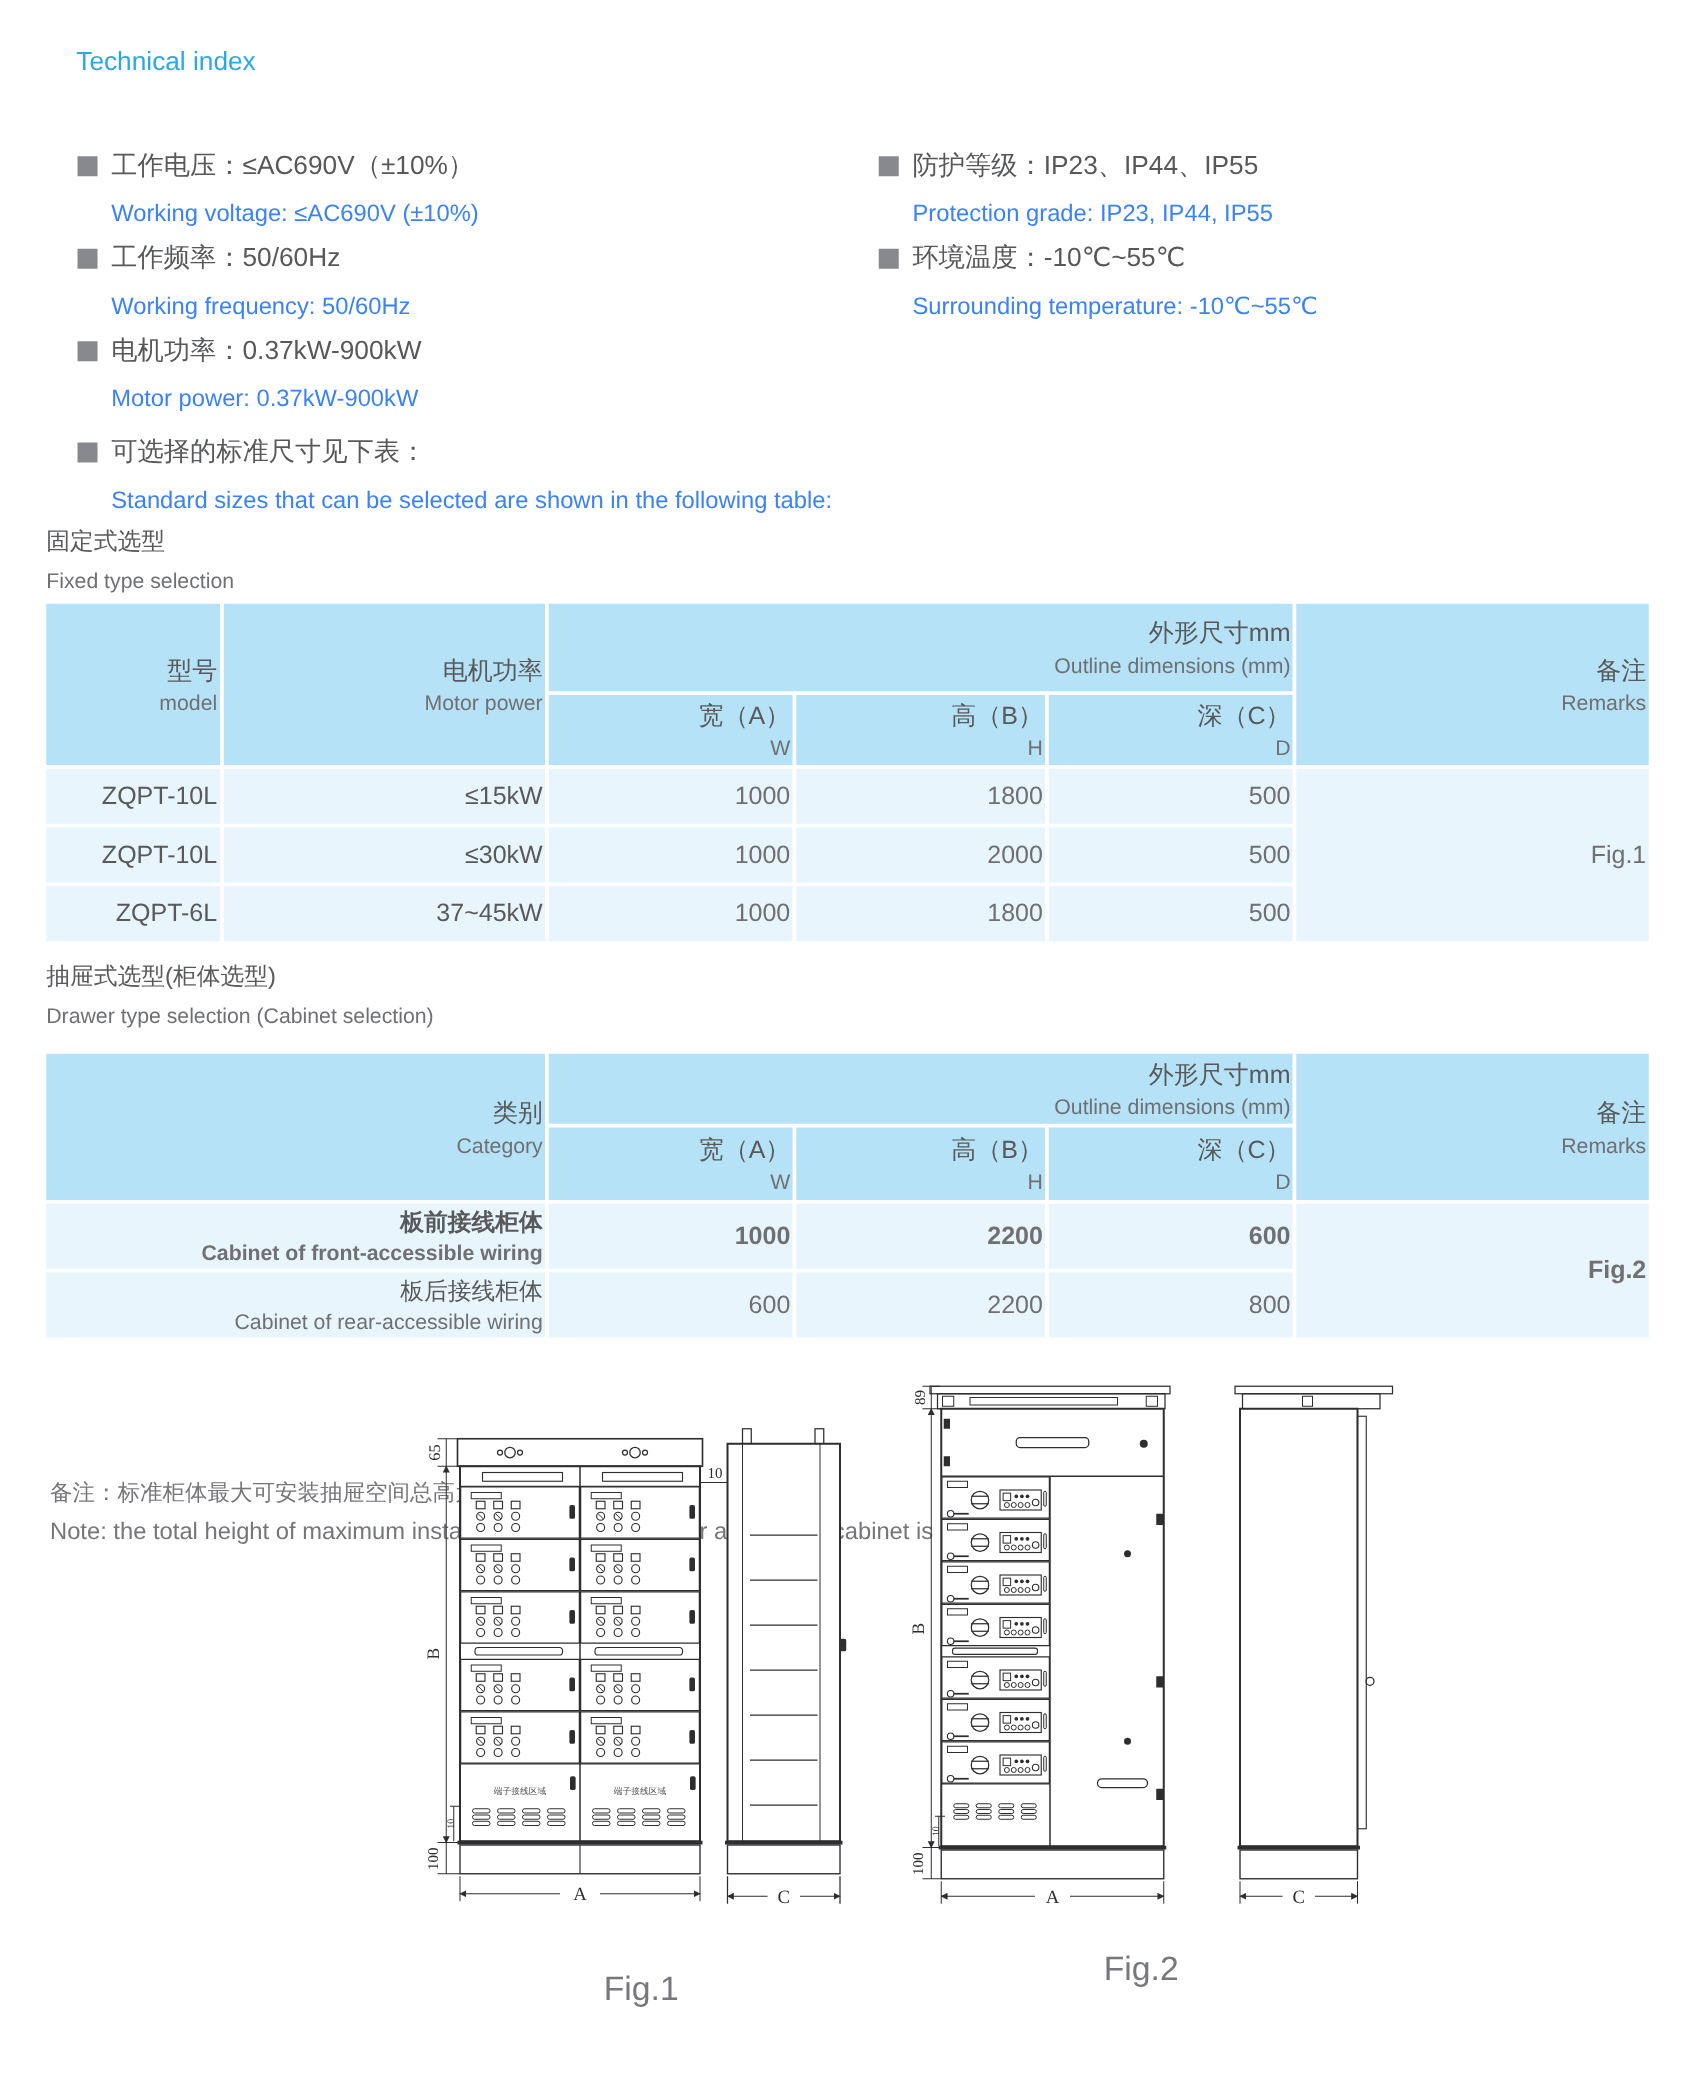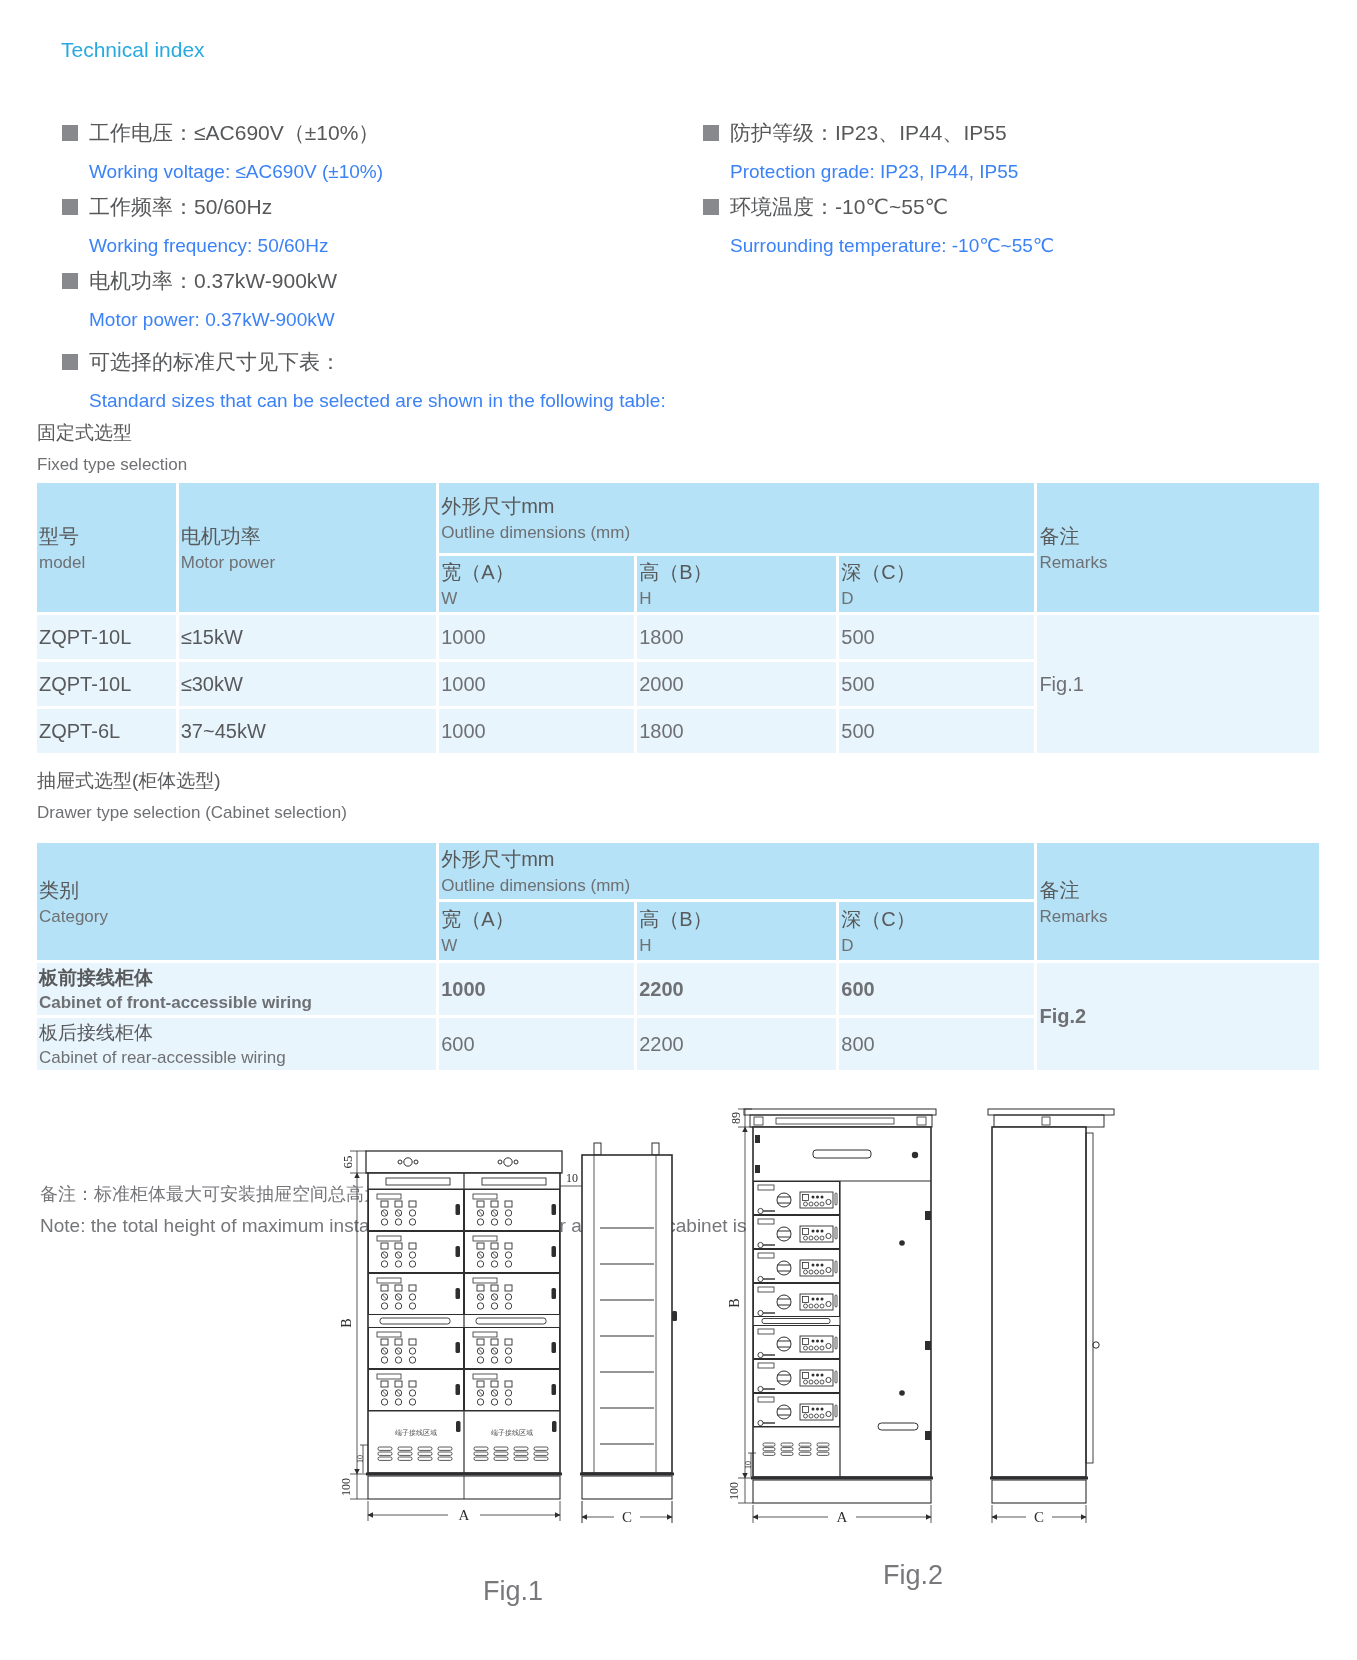--- a/index.html
+++ b/index.html
@@ -15,21 +15,21 @@
   .spec{margin-bottom:9px;}
   .spec .zh{display:flex;align-items:center;gap:11px;font-size:21px;color:#57585a;line-height:26px;}
   .bullet{flex:0 0 auto;width:16px;height:16px;background:#87898c;}
   .spec .en{margin:13px 0 0 27px;font-size:19px;color:#3b82f6;line-height:26px;}
   .gap-top{margin-top:16px;}
   
   .seclabel .zh{font-size:19px;color:#58595b;margin-bottom:9px;}
   .seclabel .en{font-size:17px;color:#6f7073;}
   
   table.spec-table{border-collapse:separate;border-spacing:3px;table-layout:fixed;}
-  .spec-table td{background:#e8f5fd;text-align:left;vertical-align:middle;
+  .spec-table td{background:#e8f5fd;text-align:right;vertical-align:middle;
                  color:#6f7073;font-size:20px;padding:2px;}
   .spec-table td.h{background:#b5e2f6;color:#58595b;}
   .spec-table .en2{font-size:17px;color:#6f7073;margin-top:3px;}
   .spec-table .zh2{font-size:20px;color:#58595b;}
   .spec-table .cat-zh{font-size:19px;color:#58595b;}
   .spec-table .cat-en{font-size:17px;color:#6f7073;margin-top:2px;}
   .val{color:#6f7073;}
   
   .note .zh{font-size:18px;color:#75767a;margin-bottom:9px;}
   .note .en{font-size:19px;color:#75767a;}

